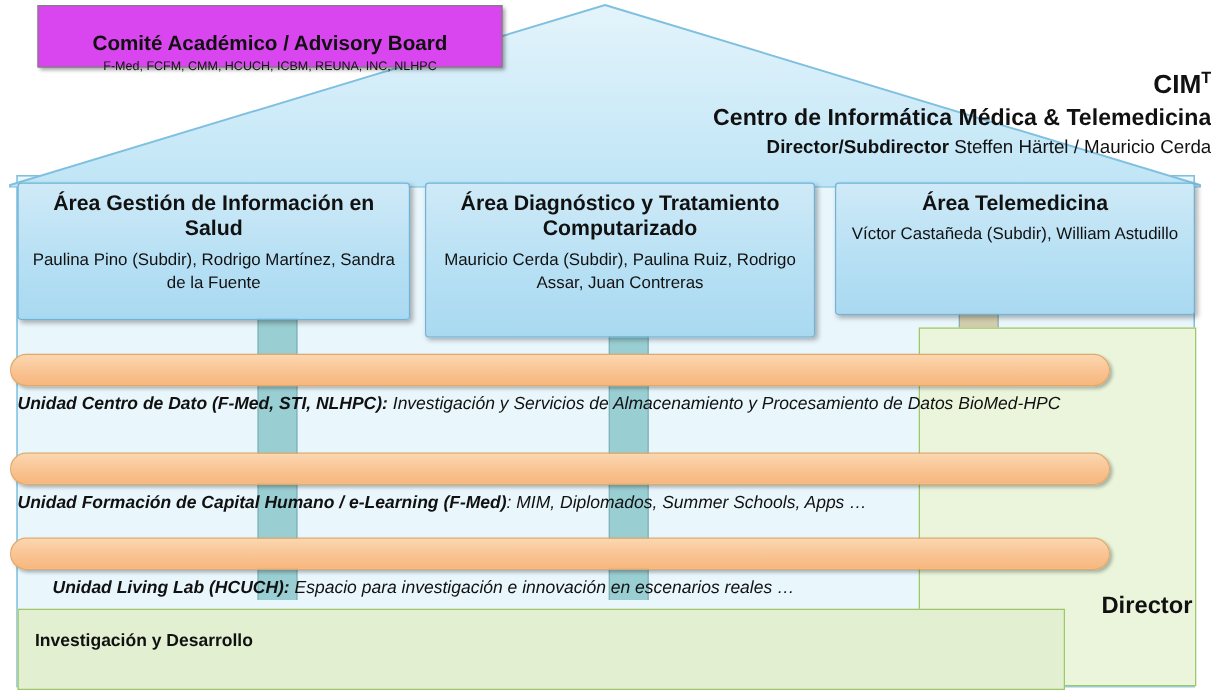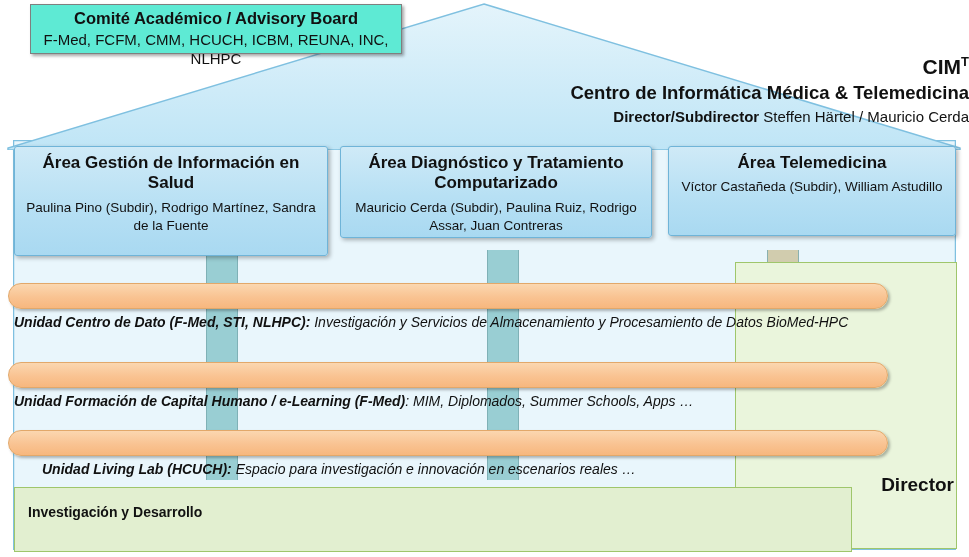--- a/index.html
+++ b/index.html
@@ -18,36 +18,36 @@
     background: #ffffff;
   }
 
   
   .committee {
     position: absolute;
     left: 30px;
     top: 4px;
     width: 372px;
     height: 50px;
-    background: #5eead4;
+    background: #d946ef;
     border: 1px solid #7f7f7f;
     box-shadow: 2px 2px 3px rgba(0,0,0,0.35);
     box-sizing: border-box;
-    padding-top: 3px;
+    padding-top: 20px;
     text-align: center;
     z-index: 6;
   }
   .committee .title {
     font-size: 16.5px;
     font-weight: bold;
     color: #111111;
     line-height: 1.25;
   }
   .committee .subtitle {
-    font-size: 15px;
+    font-size: 10px;
     color: #111111;
     line-height: 1.3;
     margin-top: 1px;
   }
 
   
   .roof {
     position: absolute;
     left: 0;
     top: 0;
@@ -119,22 +119,22 @@
     color: #111111;
     line-height: 1.2;
   }
   .area .a-people {
     font-size: 13.5px;
     color: #111111;
     line-height: 1.35;
     margin-top: 5px;
   }
   #area-1 { left: 14px;  top: 146px; width: 314px; height: 110px; }
-  #area-2 { left: 340px; top: 146px; width: 312px; height: 92px; }
-  #area-3 { left: 668px; top: 146px; width: 288px; height: 90px; }
+  #area-2 { left: 340px; top: 146px; width: 312px; height: 124px; }
+  #area-3 { left: 668px; top: 146px; width: 288px; height: 106px; }
 
   
   .pillar {
     position: absolute;
     width: 30px;
     background: rgba(122,190,195,0.72);
     border-left: 1px solid rgba(120,170,175,0.8);
     border-right: 1px solid rgba(120,170,175,0.8);
     z-index: 2;
   }

